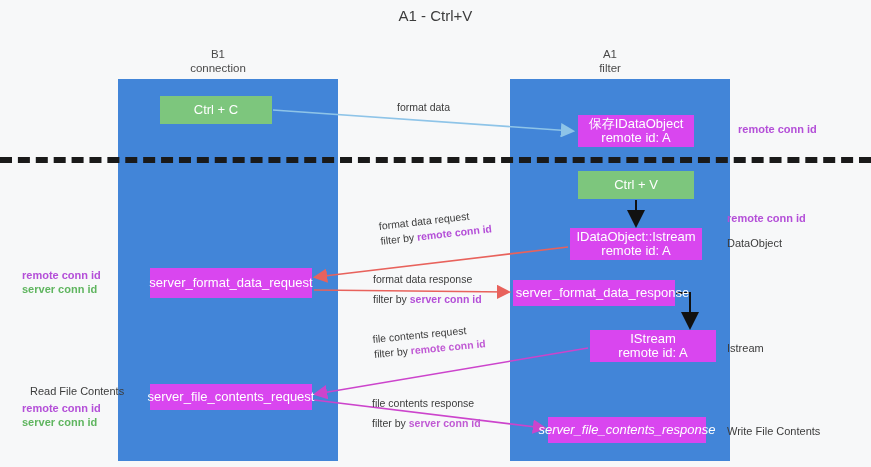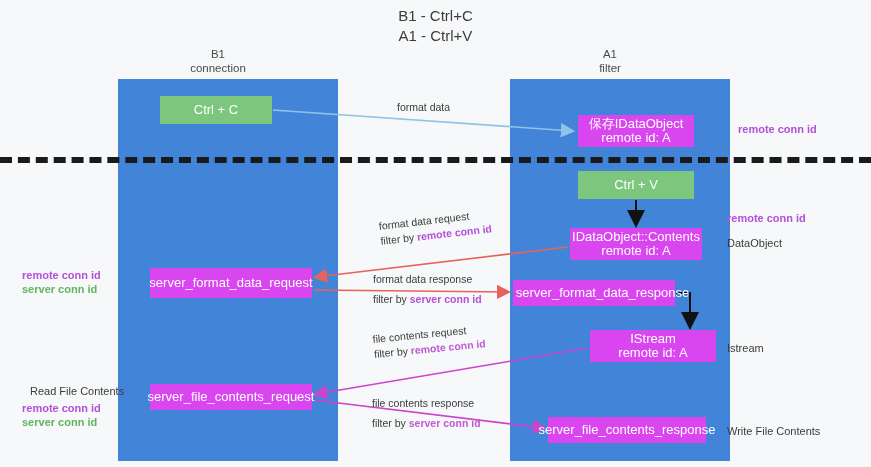--- a/index.html
+++ b/index.html
@@ -51,21 +51,21 @@
   .orange{background:#d946ef;}
 
   #n-ctrlc{left:160px;top:96px;width:112px;height:28px;}
   #n-save{left:578px;top:115px;width:116px;height:32px;}
   #n-ctrlv{left:578px;top:171px;width:116px;height:28px;}
   #n-getdata{left:570px;top:228px;width:132px;height:32px;}
   #n-sfdreq{left:150px;top:268px;width:162px;height:30px;}
   #n-sfdres{left:513px;top:280px;width:162px;height:26px;padding-left:21px;}
   #n-istream{left:590px;top:330px;width:126px;height:32px;}
   #n-sfcreq{left:150px;top:384px;width:162px;height:26px;}
-  #n-sfcres{left:548px;top:417px;width:158px;height:26px;}
+  #n-sfcres{left:548px;top:417px;width:158px;height:26px;font-style:italic;}
 
   
   .edge-label{
     font-size:10.5px;line-height:15px;color:#3c3c3c;
     white-space:nowrap;
   }
   .edge-label .hl-purple{color:#b44fd8;font-weight:bold;}
   .edge-label .hl-purple2{color:#c05ad4;font-weight:bold;}
   .rot-up{transform:rotate(-6.5deg);transform-origin:left top;}
   .rot-up2{transform:rotate(-5.5deg);transform-origin:left top;}
@@ -92,21 +92,20 @@
   #s-l3{left:22px;top:401px;}
 
   svg#wires{position:absolute;left:0;top:0;width:871px;height:467px;pointer-events:none;}
 </style>
 </head>
 <body>
 
 <div id="stage">
 
   <div class="abs" id="title">
-    <div>B1 - Ctrl+C</div>
     <div>A1 - Ctrl+V</div>
   </div>
 
   <div class="abs col-head" id="head-b1">
     <div>B1</div>
     <div>connection</div>
   </div>
   <div class="abs col-head" id="head-a1">
     <div>A1</div>
     <div>filter</div>
@@ -155,21 +154,21 @@
   <div class="abs node orange" id="n-save">
     <span>保存IDataObject</span>
     <span>remote id: A</span>
   </div>
 
   <div class="abs node green" id="n-ctrlv">
     <span>Ctrl + V</span>
   </div>
 
   <div class="abs node orange" id="n-getdata">
-    <span>IDataObject::Contents</span>
+    <span>IDataObject::Istream</span>
     <span>remote id: A</span>
   </div>
 
   <div class="abs node orange" id="n-sfdreq">
     <span>server_format_data_request</span>
   </div>
 
   <div class="abs node orange" id="n-sfdres">
     <span>server_format_data_response</span>
   </div>

